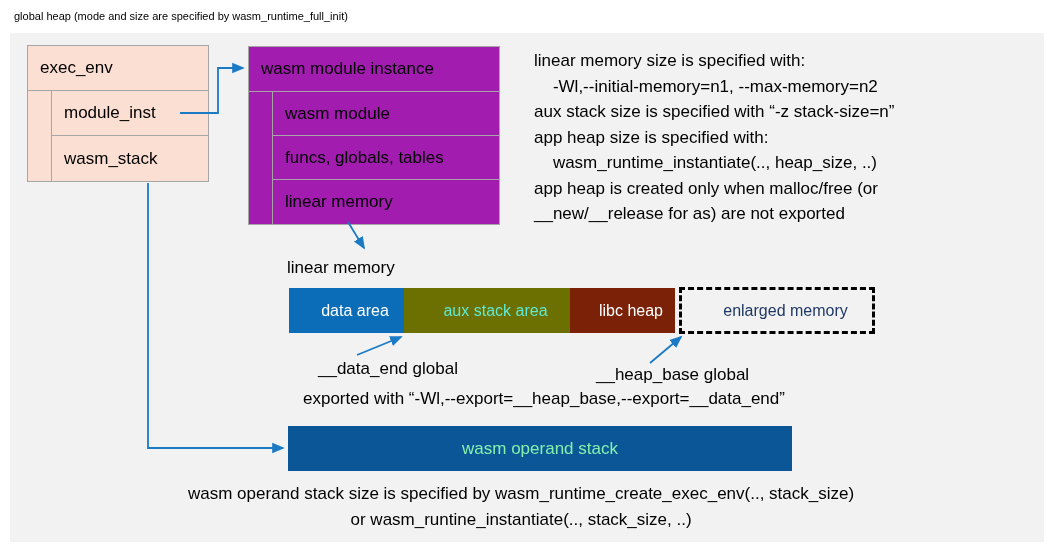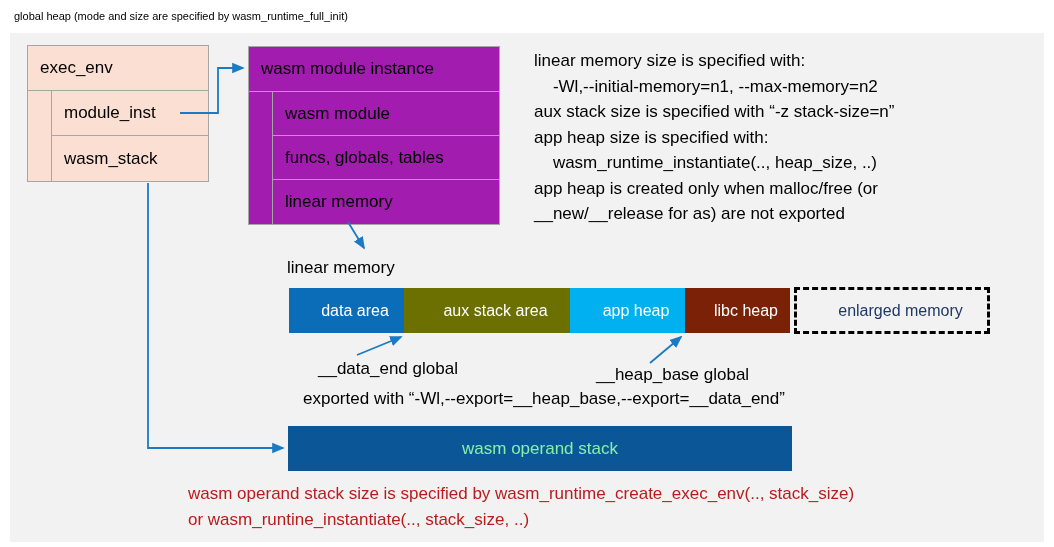--- a/index.html
+++ b/index.html
@@ -150,23 +150,24 @@
     align-items: center;
     justify-content: center;
     font-size: 17px;
     color: #86efac;
     white-space: nowrap;
   }
   #opstack-note {
     left: 188px;
     top: 481px;
     font-size: 17px;
-    color: #b91c1c;
+    color: #000000;
     line-height: 26px;
     white-space: pre;
+    text-align: center;
   }
 
   
   #wires { left: 0; top: 0; width: 1054px; height: 547px; pointer-events: none; }
 </style>
 </head>
 <body>
 
 <div id="canvas">
 
@@ -202,22 +203,21 @@
 aux stack size is specified with “-z stack-size=n”
 app heap size is specified with:
     wasm_runtime_instantiate(.., heap_size, ..)
 app heap is created only when malloc/free (or
 __new/__release for as) are not exported</div>
 
   <div class="abs" id="lm-label">linear memory</div>
 
   <div class="abs" id="membar">
       <div class="seg" style="width: 115px; background: rgb(11, 108, 184); color: rgb(255, 255, 255);">data area</div>
-      <div class="seg" style="width: 166px; background: rgb(107, 112, 0); color: #ffffff;">aux stack area</div>
-      <div class="seg" style="width: 115px; background: rgb(0, 176, 240); color: rgb(255, 255, 255);">app heap</div>
+      <div class="seg" style="width: 166px; background: rgb(107, 112, 0); color: #5eead4;">aux stack area</div>
       <div class="seg" style="width: 105px; background: rgb(123, 33, 8); color: rgb(255, 255, 255);">libc heap</div>
       <div class="seg dashed" style="width: 196px; color: rgb(31, 56, 100);">enlarged memory</div>
     </div>
 
   <div class="abs caption" id="cap-data-end">__data_end global</div>
   <div class="abs caption" id="cap-heap-base">__heap_base global</div>
   <div class="abs caption" id="cap-exported">exported with “-Wl,--export=__heap_base,--export=__data_end”</div>
 
   <div class="abs" id="opstack">wasm operand stack</div>
   <div class="abs" id="opstack-note">wasm operand stack size is specified by wasm_runtime_create_exec_env(.., stack_size)

